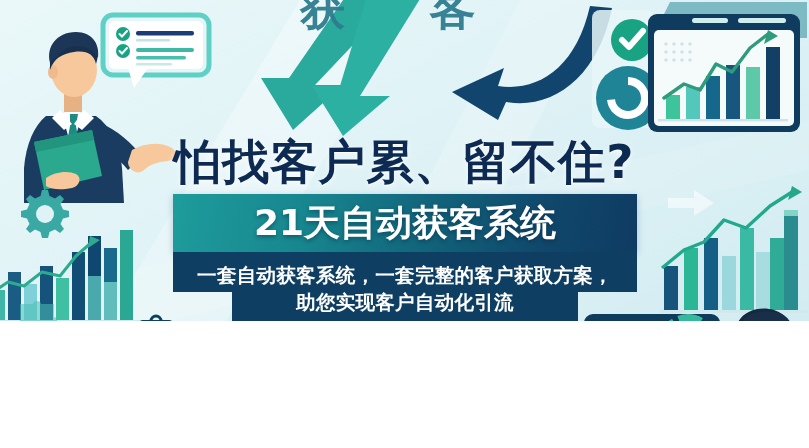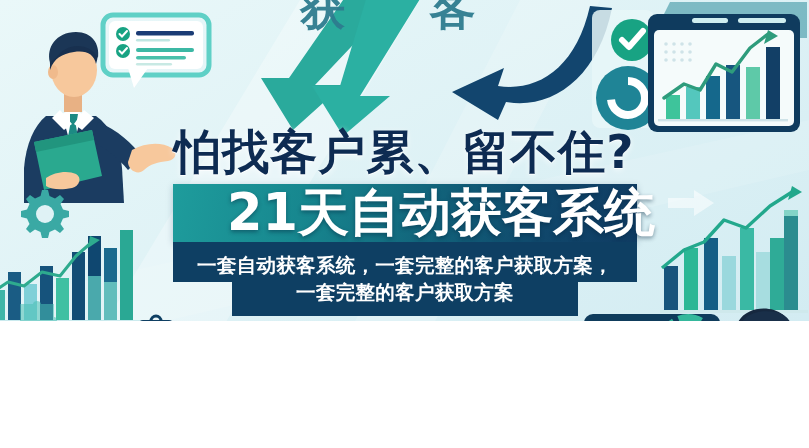--- a/index.html
+++ b/index.html
@@ -16,44 +16,43 @@
       linear-gradient(160deg,#e8f7f8 0%,#d6eff4 50%,#cbe9f0 100%);
   }
   .layer{position:absolute;inset:0;}
   .abs{position:absolute;}
 
   
   svg{display:block;overflow:visible;}
 
   
   #headline-block{
-    position:absolute;left:0;top:124px;width:809px;height:196px;
+    position:absolute;left:0;top:134px;width:809px;height:196px;
     z-index:40;
   }
   #headline-1{
     position:absolute;left:0;top:0;width:809px;
     text-align:center;
     font-size:47px;line-height:56px;
     font-weight:bold;
     color:#0d2b52;
     letter-spacing:1px;
     text-shadow:0 1px 0 rgba(255,255,255,.85),0 2px 6px rgba(255,255,255,.65);
   }
   #band-main{
     position:absolute;left:173px;top:60px;width:464px;height:58px;
     background:linear-gradient(100deg,#1e9c9c 0%,#17878f 28%,#116079 58%,#10476b 80%,#0f3b62 100%);
     box-shadow:0 2px 7px rgba(12,50,80,.22);
   }
   #headline-2{
     position:absolute;left:173px;top:58px;width:464px;height:62px;
     display:flex;align-items:center;justify-content:center;
-    font-size:51px;font-weight:bold;color:#ffffff;
+    font-size:36px;font-weight:bold;color:#ffffff;
     letter-spacing:0px;
     text-shadow:0 2px 4px rgba(4,35,60,.45);
-    padding-left:36px;
   }
   #band-sub{
     position:absolute;left:173px;top:118px;width:464px;height:40px;
     background:#0e3f63;
   }
   #band-sub2{
     position:absolute;left:232px;top:158px;width:346px;height:34px;
     background:#0e3f63;
   }
   #sub-text{
@@ -417,17 +416,17 @@
   </svg>
 
   <div id="headline-block">
     <div id="headline-1">怕找客户累、留不住?</div>
     <div id="band-main"></div>
     <div id="headline-2">21天自动获客系统</div>
     <div id="band-sub"></div>
     <div id="band-sub2"></div>
     <div id="sub-text">
       <span>一套自动获客系统，一套完整的客户获取方案，</span>
-      <span>一套完整的客户获取方案</span>
+      <span>助您实现客户自动化引流</span>
     </div>
   </div>
 
 </div>
 
 </body></html>

